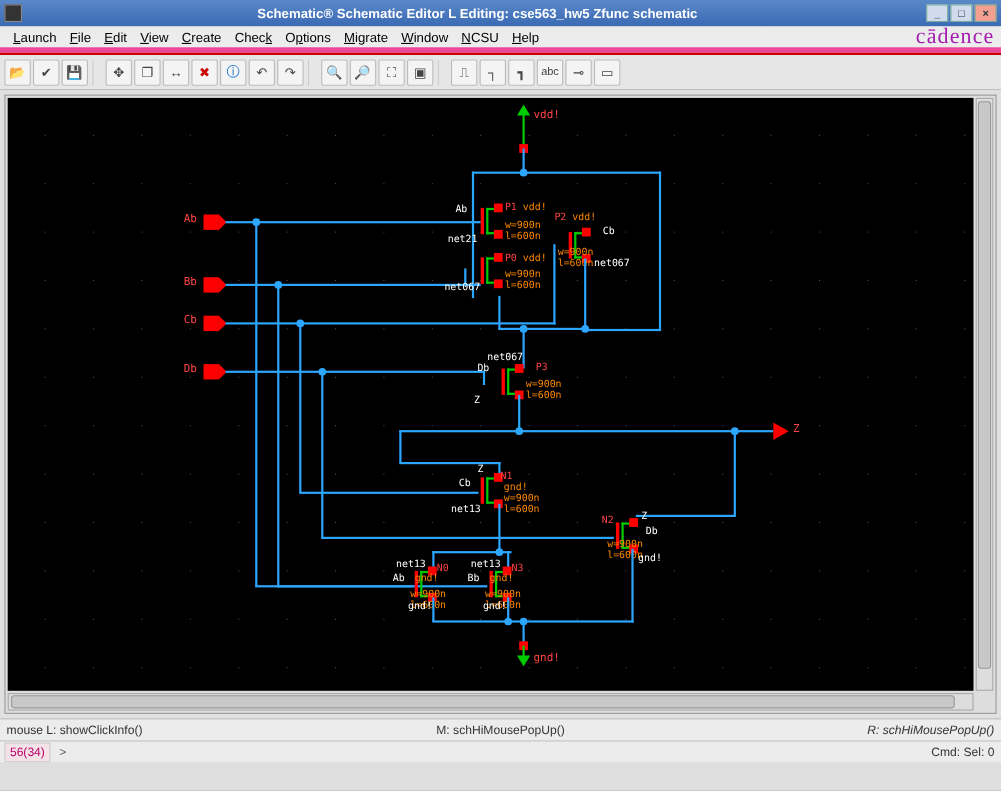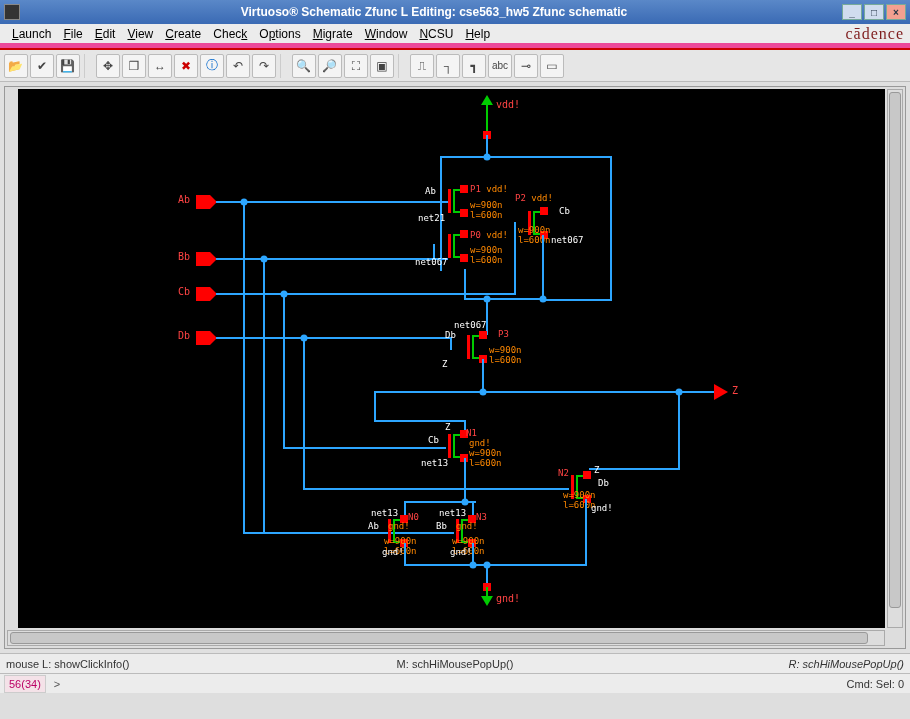--- a/index.html
+++ b/index.html
@@ -8,32 +8,32 @@
   
   .titlebar { height:24px; background:linear-gradient(#5a88c8,#3a6ab4); display:flex; align-items:center; color:#fff; font-weight:bold; padding:0 4px; }
   .titlebar .appicon { width:16px; height:16px; background:#333; margin-right:8px; border:1px solid #888; }
   .titlebar .title { flex:1; text-align:center; font-size:12px; }
   .titlebar .winbtn { width:20px; height:16px; margin-left:2px; background:#d0dcee; border:1px solid #7a9; color:#234; display:flex; align-items:center; justify-content:center; font-size:10px; cursor:pointer; }
 
   
   .menubar { height:24px; background:#ececec; display:flex; align-items:center; padding:0 6px; border-bottom:5px solid #ec4899; }
   .menubar .menu { padding:2px 6px; cursor:pointer; }
   .menubar .menu u { text-decoration:underline; }
-  .brand { margin-left:auto; font-family:serif; font-size:16px; letter-spacing:1px; color:#7f1d1d; }
+  .brand { margin-left:auto; font-family:serif; font-size:20px; letter-spacing:1px; color:#a21caf; }
   .redline { height:2px; background:#c00; }
 
   
   .toolbar { height:32px; background:#e6e6e6; display:flex; align-items:center; padding:2px 4px; border-bottom:1px solid #bbb; gap:2px; }
   .tbtn { width:24px; height:24px; border:1px solid #bbb; background:#f4f4f4; display:flex; align-items:center; justify-content:center; cursor:pointer; font-size:12px; color:#444; border-radius:2px; }
   .tsep { width:8px; height:24px; border-left:1px solid #ccc; margin:0 2px; }
 
   
   .workarea { position:relative; height:571px; background:#e0e0e0; }
   .canvaswrap { position:absolute; left:4px; top:4px; right:4px; bottom:4px; border:1px solid #999; background:#ddd; }
-  .canvas { position:absolute; left:2px; top:2px; right:20px; bottom:20px; background:#000; overflow:hidden;margin-left:11px; }
+  .canvas { position:absolute; left:2px; top:2px; right:20px; bottom:20px; background:#000; overflow:hidden; }
   .vscroll { position:absolute; right:2px; top:2px; width:16px; bottom:20px; background:#ddd; border:1px solid #aaa; }
   .vscroll .thumb { position:absolute; left:1px; top:2px; right:1px; height:96%; background:#c8c8c8; border:1px solid #999; border-radius:3px; }
   .hscroll { position:absolute; left:2px; right:20px; bottom:2px; height:16px; background:#ddd; border:1px solid #aaa; }
   .hscroll .thumb { position:absolute; top:1px; left:2px; height:12px; width:98%; background:#c8c8c8; border:1px solid #999; border-radius:3px; }
 
   
   .canvas::before { content:""; position:absolute; inset:0; background-image:radial-gradient(#555 0.5px, transparent 0.5px); background-size:44px 44px; background-position:12px 12px; pointer-events:none; }
 
   
   .wire { position:absolute; background:#2da6ff; }
@@ -61,21 +61,21 @@
   .status2 { height:20px; background:#ececec; display:flex; align-items:center; font-size:11px; border-top:1px solid #bbb; }
   .status2 .coord { background:#f4e2e8; color:#b06; padding:2px 4px; border:1px solid #ccc; margin:0 4px;}
   .status2 .prompt { padding:0 4px; flex:1; color:#555;}
   .status2 .sel { padding:0 6px; color:#333;text-align:center;}
 </style>
 </head>
 <body>
 
 <div class="titlebar">
   <div class="appicon"></div>
-  <div class="title">Virtuoso® Schematic Zfunc L Editing: cse563_hw5 Zfunc schematic</div>
+  <div class="title">Schematic® Schematic Editor L Editing: cse563_hw5 Zfunc schematic</div>
   <div class="winbtn">_</div>
   <div class="winbtn">□</div>
   <div class="winbtn" style="background:#f3a090">×</div>
 </div>
 
 <div class="menubar">
   <span class="menu"><u>L</u><span></span>aunch</span>
   <span class="menu"><u>F</u>ile</span>
   <span class="menu"><u>E</u>dit</span>
   <span class="menu"><u>V</u>iew</span>

